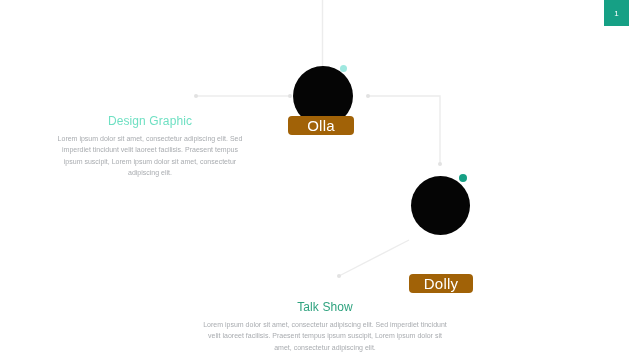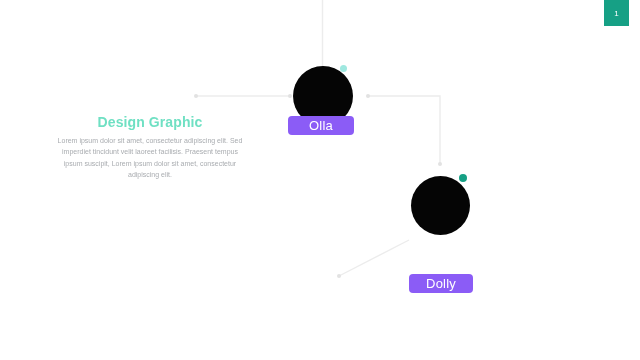--- a/index.html
+++ b/index.html
@@ -54,49 +54,49 @@
     position: absolute;
     border-radius: 50%;
     background: #050505;
   }
   .status-dot {
     position: absolute;
     border-radius: 50%;
   }
   .node-chip {
     position: absolute;
-    background: #8b5cf6;
+    background: #a16207;
     border-radius: 4px;
     color: #ffffff;
     display: flex;
     align-items: center;
     justify-content: center;
-    font-size: 13px;
+    font-size: 15px;
     letter-spacing: .2px;
   }
 
   
   .node-olla .node-circle { left: 293px; top: 66px; width: 60px; height: 60px; }
   .node-olla .status-dot  { left: 340px; top: 65px; width: 7px;  height: 7px; background: #9fe8e0; }
   .node-olla .node-chip   { left: 288px; top: 116px; width: 66px; height: 19px; }
 
   
   .node-dolly .node-circle { left: 411px; top: 176px; width: 59px; height: 59px; }
   .node-dolly .status-dot  { left: 459px; top: 174px; width: 8px;  height: 8px; background: #16a085; }
   .node-dolly .node-chip   { left: 409px; top: 226px; width: 64px; height: 19px; margin-top: 48px; }
 
   
   .text-block {
     position: absolute;
     text-align: center;
   }
   .block-title {
     margin: 0 0 5px 0;
-    font-size: 14px;
-    font-weight: bold;
+    font-size: 12px;
+    font-weight: normal;
     letter-spacing: .1px;
   }
   .block-body {
     margin: 0;
     font-size: 7px;
     line-height: 1.62;
     color: #a9acb0;
   }
 
   .text-design   { left: 55px;  top: 114px; width: 190px; }
@@ -138,14 +138,18 @@
     <div class="node-circle"></div>
     <div class="status-dot"></div>
     <div class="node-chip">Dolly</div>
   </div>
 
   <div class="text-block text-design">
     <h3 class="block-title">Design Graphic</h3>
     <p class="block-body">Lorem ipsum dolor sit amet, consectetur adipiscing elit. Sed imperdiet tincidunt velit laoreet facilisis. Praesent tempus ipsum suscipit, Lorem ipsum dolor sit amet, consectetur adipiscing elit.</p>
   </div>
 
+  <div class="text-block text-talkshow">
+    <h3 class="block-title">Talk Show</h3>
+    <p class="block-body">Lorem ipsum dolor sit amet, consectetur adipiscing elit. Sed imperdiet tincidunt velit laoreet facilisis. Praesent tempus ipsum suscipit, Lorem ipsum dolor sit amet, consectetur adipiscing elit.</p>
+  </div>
 
 </div>
 
 </body></html>

